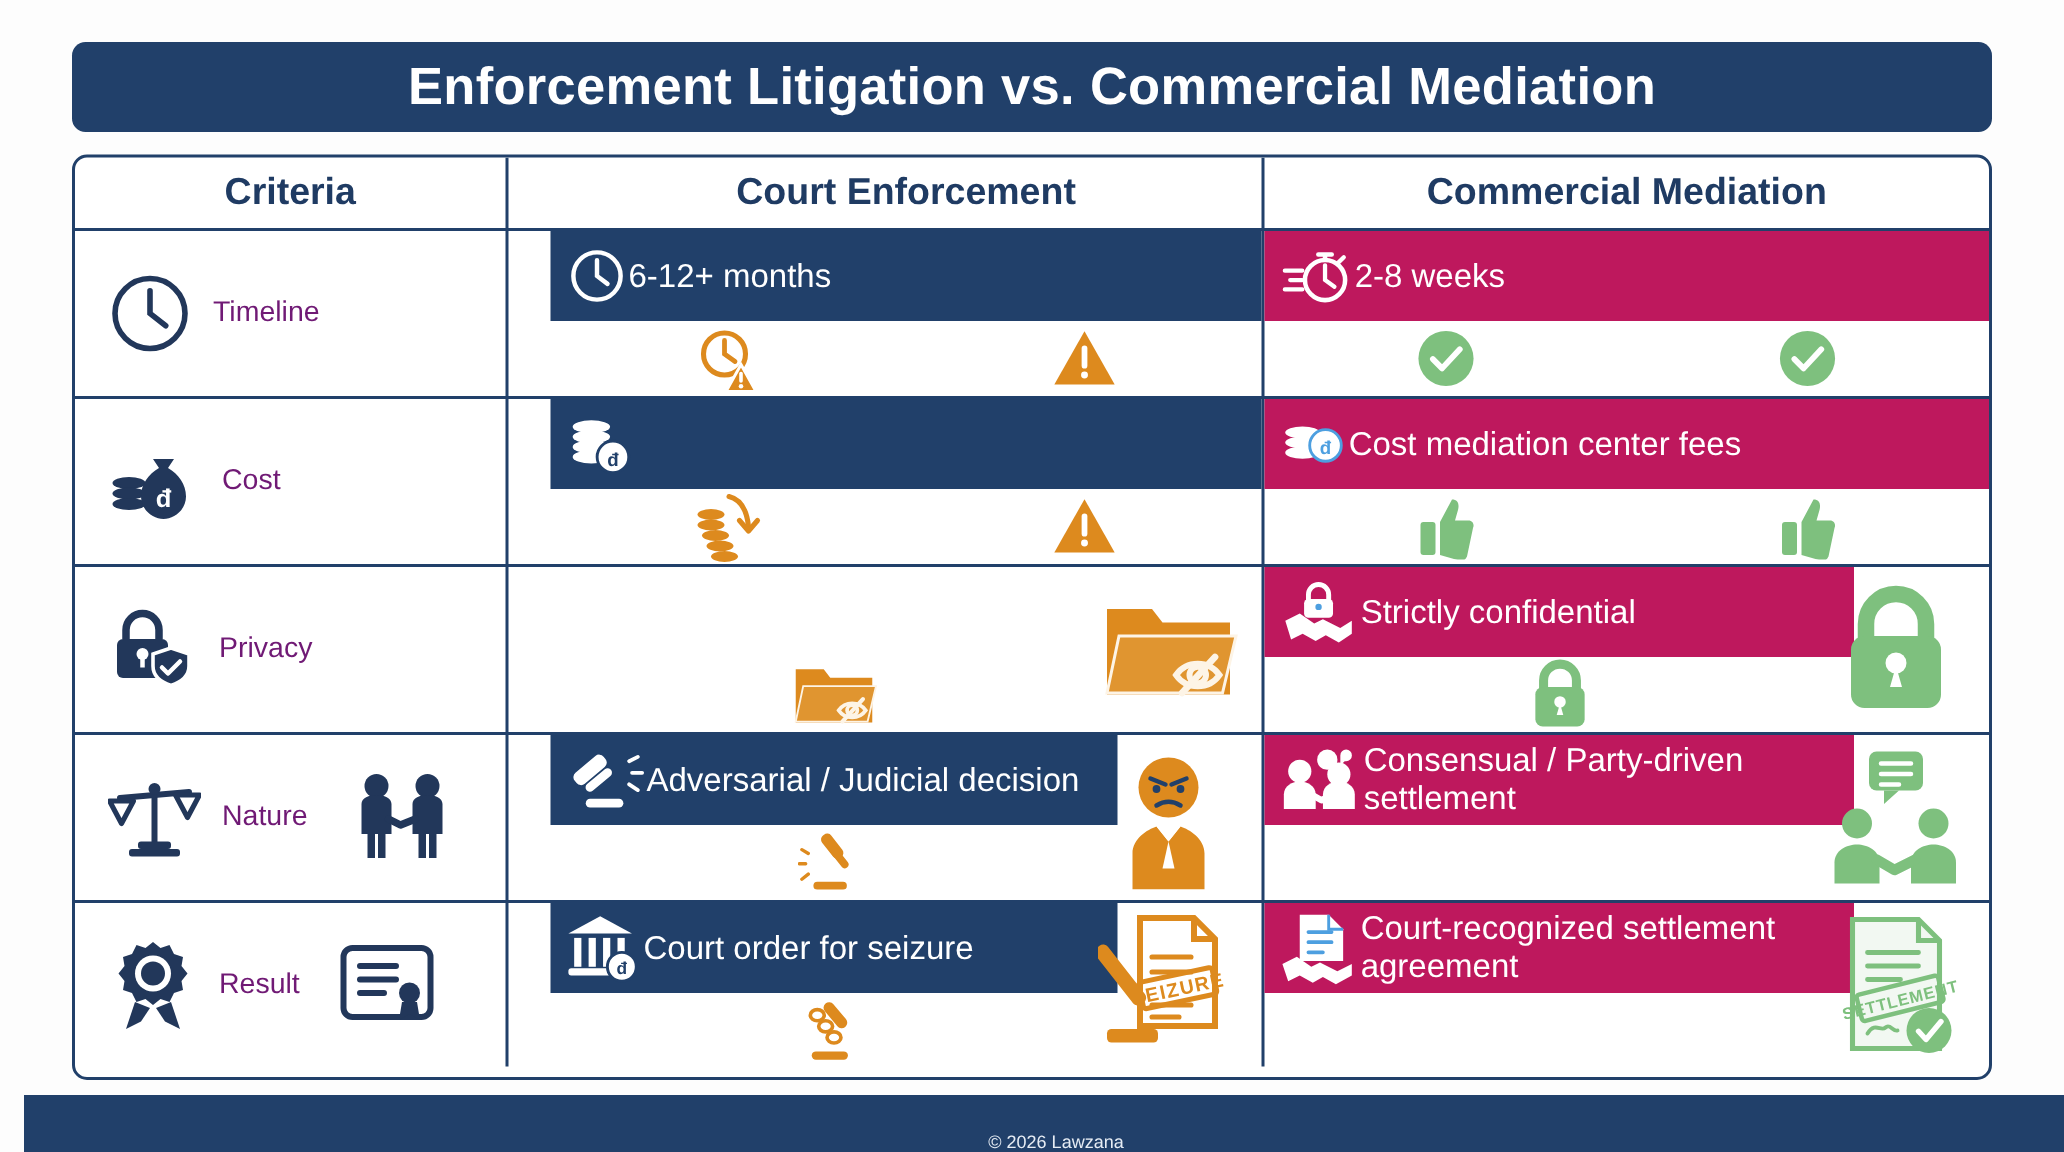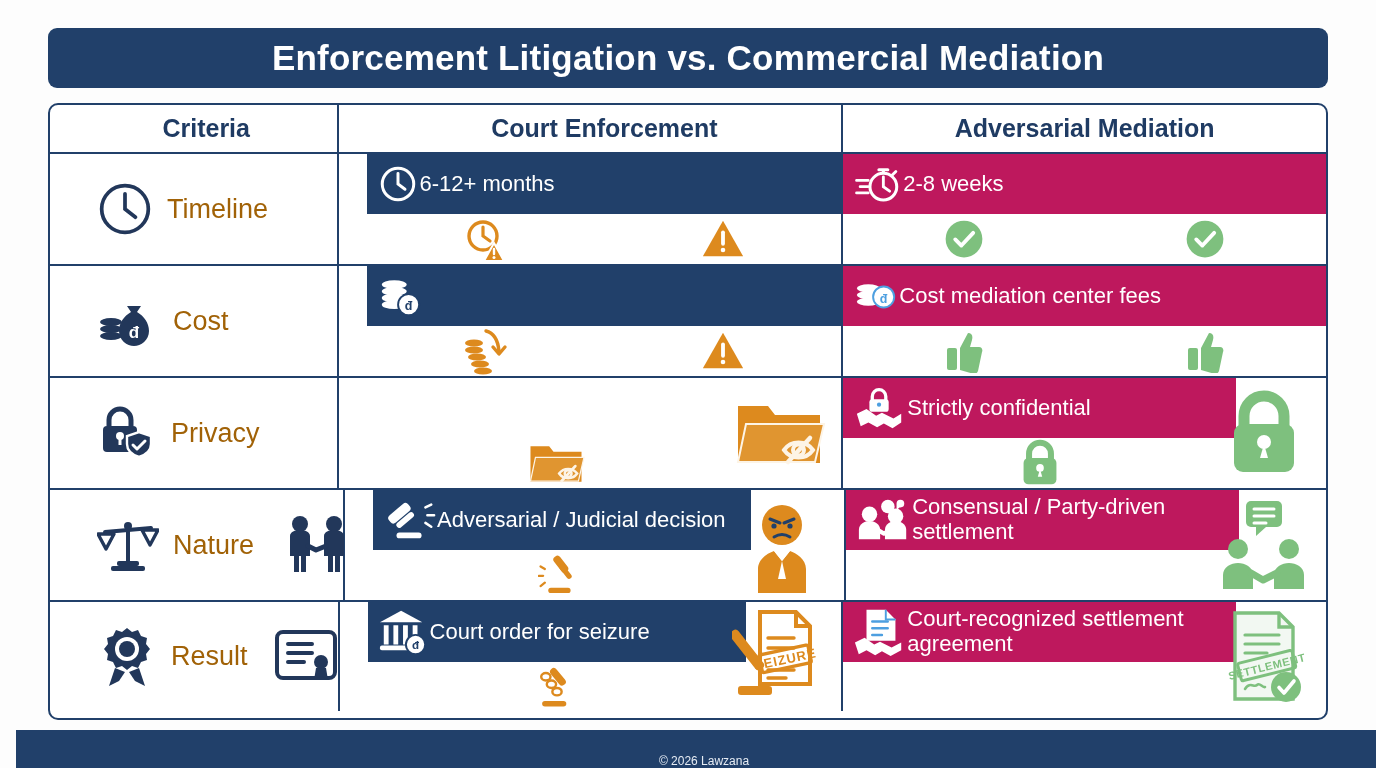--- a/index.html
+++ b/index.html
@@ -43,37 +43,37 @@
     overflow: hidden;
   }
   .row { display: flex; width: 100%; position: relative; }
   .row + .row { border-top: 2px solid #21406a; }
 
   .head-row { height: 47px; }
   .data-row { height: 112px; }
   .data-row:last-child { height: 111px; }
 
   .cell { position: relative; height: 100%; }
-  .c1 { width: 295px; border-right: 2px solid #21406a; padding-left: 25px; }
+  .c1 { width: 295px; border-right: 2px solid #21406a; }
   .c2 { width: 486px; border-right: 2px solid #21406a; margin-left: 28px; }
   .c3 { width: 493px; }
 
   .head-cell {
     display: flex; align-items: center; justify-content: center;
     color: #1f3b63;
     font-size: 25px; font-weight: bold;
   }
 
   
   .crit {
     display: flex; align-items: center; height: 100%;
     padding-left: 22px; gap: 14px;
   }
   .crit-label {
-    color: #a16207; font-size: 27px; font-weight: normal;
+    color: #701a75; font-size: 19px; font-weight: normal;
     white-space: nowrap;
   }
   .crit-extra { margin-left: 12px; display: flex; align-items: center; }
 
   
   .band {
     position: absolute; top: 0; left: 0;
     height: 60px;
     display: flex; align-items: center;
     gap: 0; padding-left: 10px;
@@ -133,21 +133,21 @@
 
   <div class="title-bar">
     <div class="title-text">Enforcement Litigation vs. Commercial Mediation</div>
   </div>
 
   <div class="table">
 
     <div class="row head-row">
       <div class="cell c1 head-cell">Criteria</div>
       <div class="cell c2 head-cell">Court Enforcement</div>
-      <div class="cell c3 head-cell">Adversarial Mediation</div>
+      <div class="cell c3 head-cell">Commercial Mediation</div>
     </div>
 
     <div class="row data-row">
       <div class="cell c1">
         <div class="crit">
           <span>
             <svg width="56" height="56" viewBox="0 0 48 48">
               <circle cx="24" cy="24" r="20" fill="none" stroke="#22375a" stroke-width="3.2"></circle>
               <path d="M24 11 V24 L33 31" fill="none" stroke="#22375a" stroke-width="3.2" stroke-linecap="round"></path>
             </svg>

